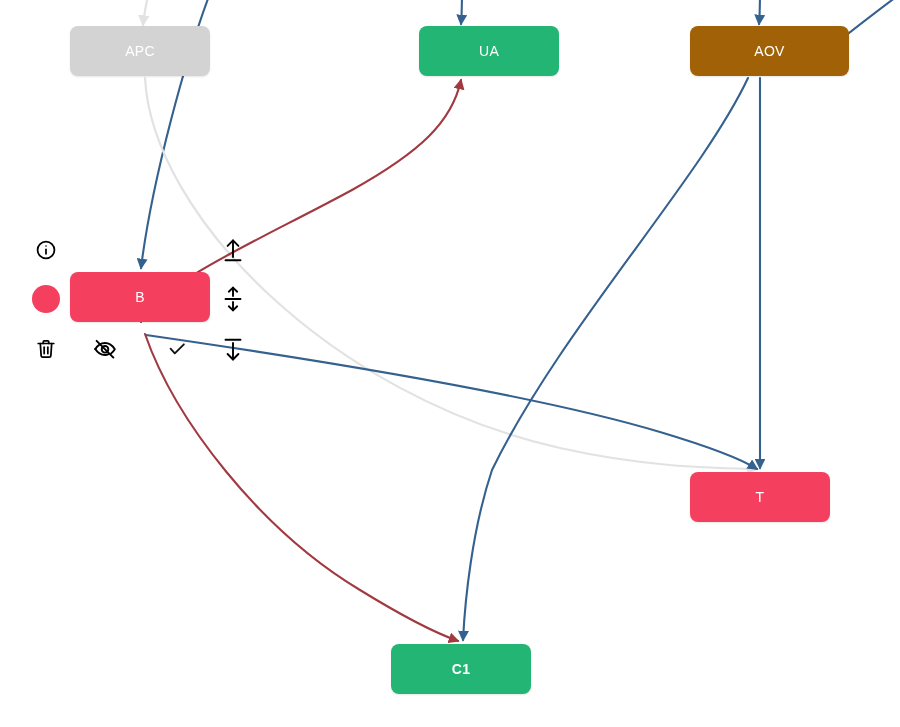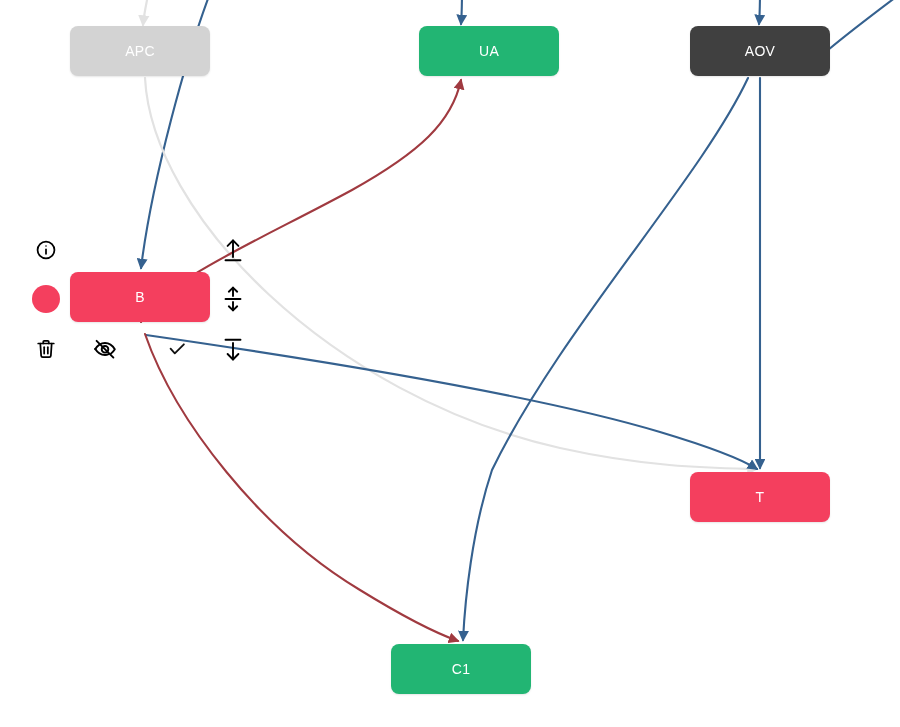--- a/index.html
+++ b/index.html
@@ -100,30 +100,30 @@
       </g>
   </svg>
 
   <div id="nodes-group">
       <div class="node" style="left: 70px; top: 26px; width: 140px; height: 50px; background: rgb(211, 211, 211);">
         <span class="node-label">APC</span>
       </div>
       <div class="node" style="left: 391px; top: 26px; width: 140px; height: 50px; background: rgb(34, 181, 115); margin-left: 28px;">
         <span class="node-label">UA</span>
       </div>
-      <div class="node" style="left: 690px; top: 26px; width: 140px; height: 50px; background: #404040;">
+      <div class="node" style="left: 690px; top: 26px; width: 159px; height: 50px; background: #a16207;">
         <span class="node-label">AOV</span>
       </div>
       <div class="node" style="left: 70px; top: 272px; width: 140px; height: 50px; background: rgb(244, 63, 94);">
         <span class="node-label">B</span>
       </div>
       <div class="node" style="left: 690px; top: 472px; width: 140px; height: 50px; background: rgb(244, 63, 94);">
         <span class="node-label">T</span>
       </div>
-      <div class="node" style="left: 391px; top: 644px; width: 140px; height: 50px; background: rgb(34, 181, 115);">
+      <div class="node" style="left: 391px; top: 644px; width: 140px; height: 50px; background: rgb(34, 181, 115); font-weight: bold;">
         <span class="node-label">C1</span>
       </div>
     </div>
 
   <div id="node-toolbar">
 
     <div class="tool" style="left:32px;top:236px;width:28px;height:28px;">
       <svg width="22" height="22" viewBox="0 0 24 24" fill="none" stroke="#000" stroke-width="1.9" stroke-linecap="round" stroke-linejoin="round">
         <circle cx="12" cy="12" r="9.2"></circle>
         <path d="M12 11.2v5"></path>

